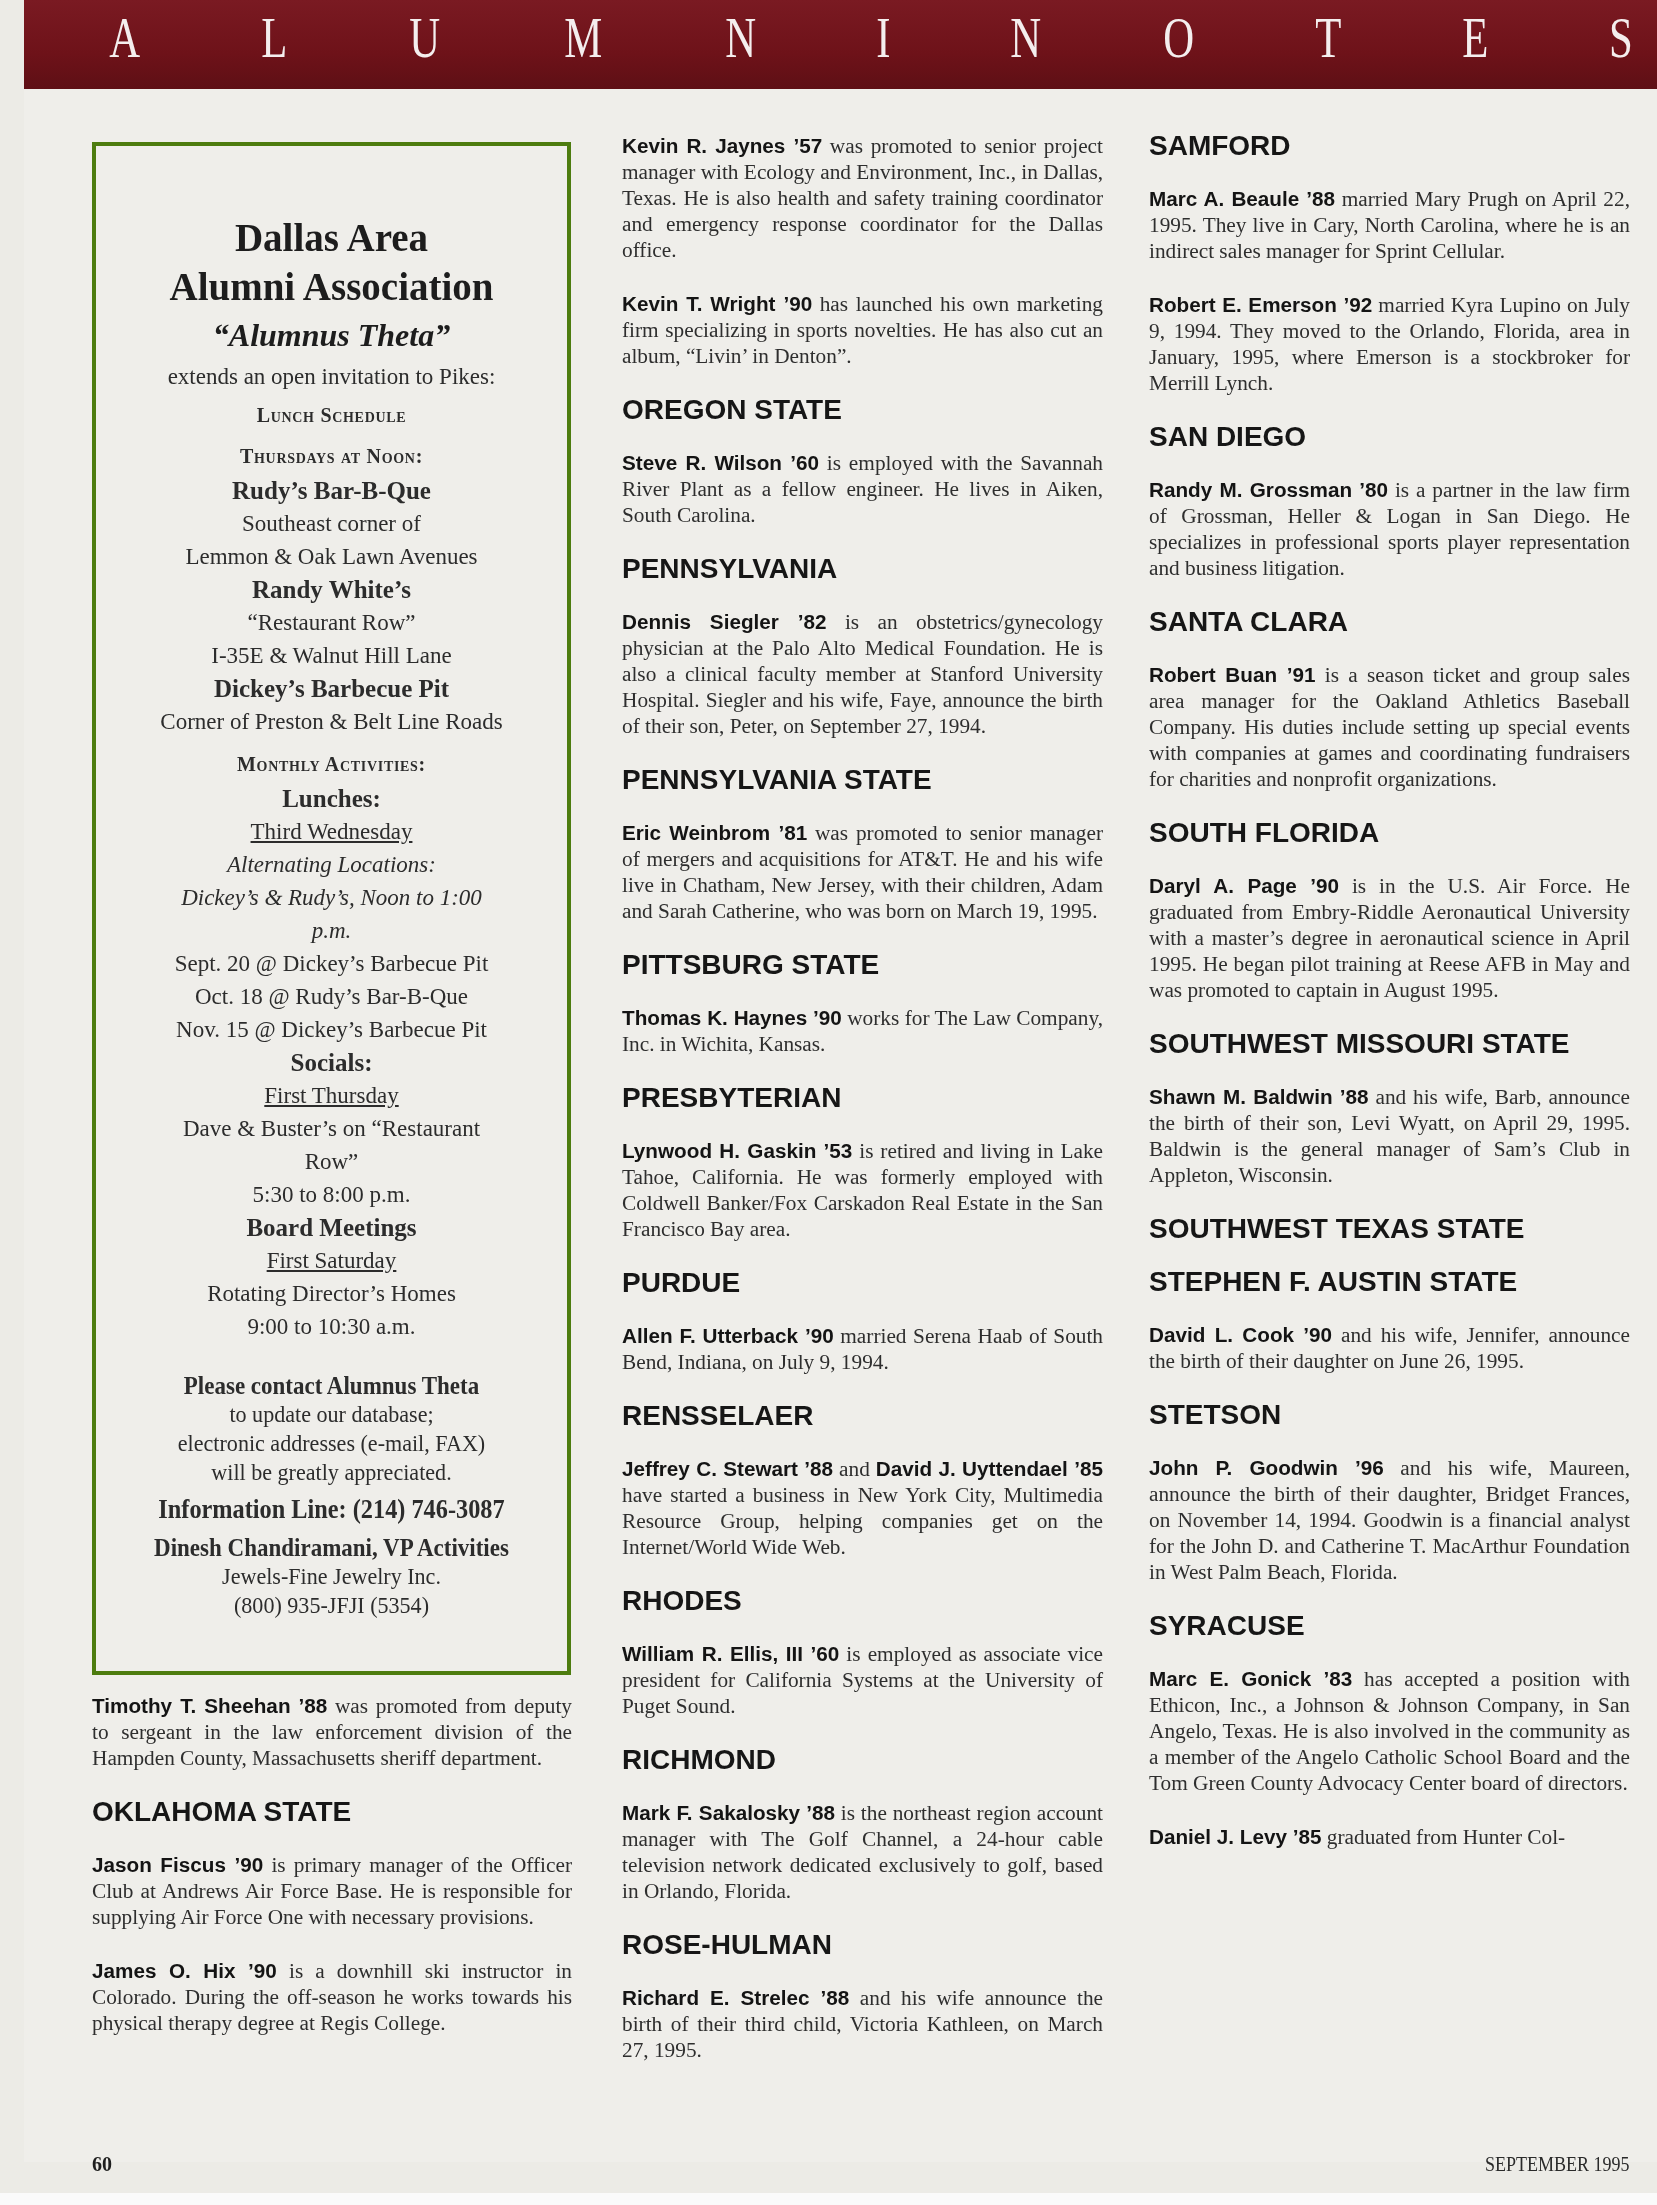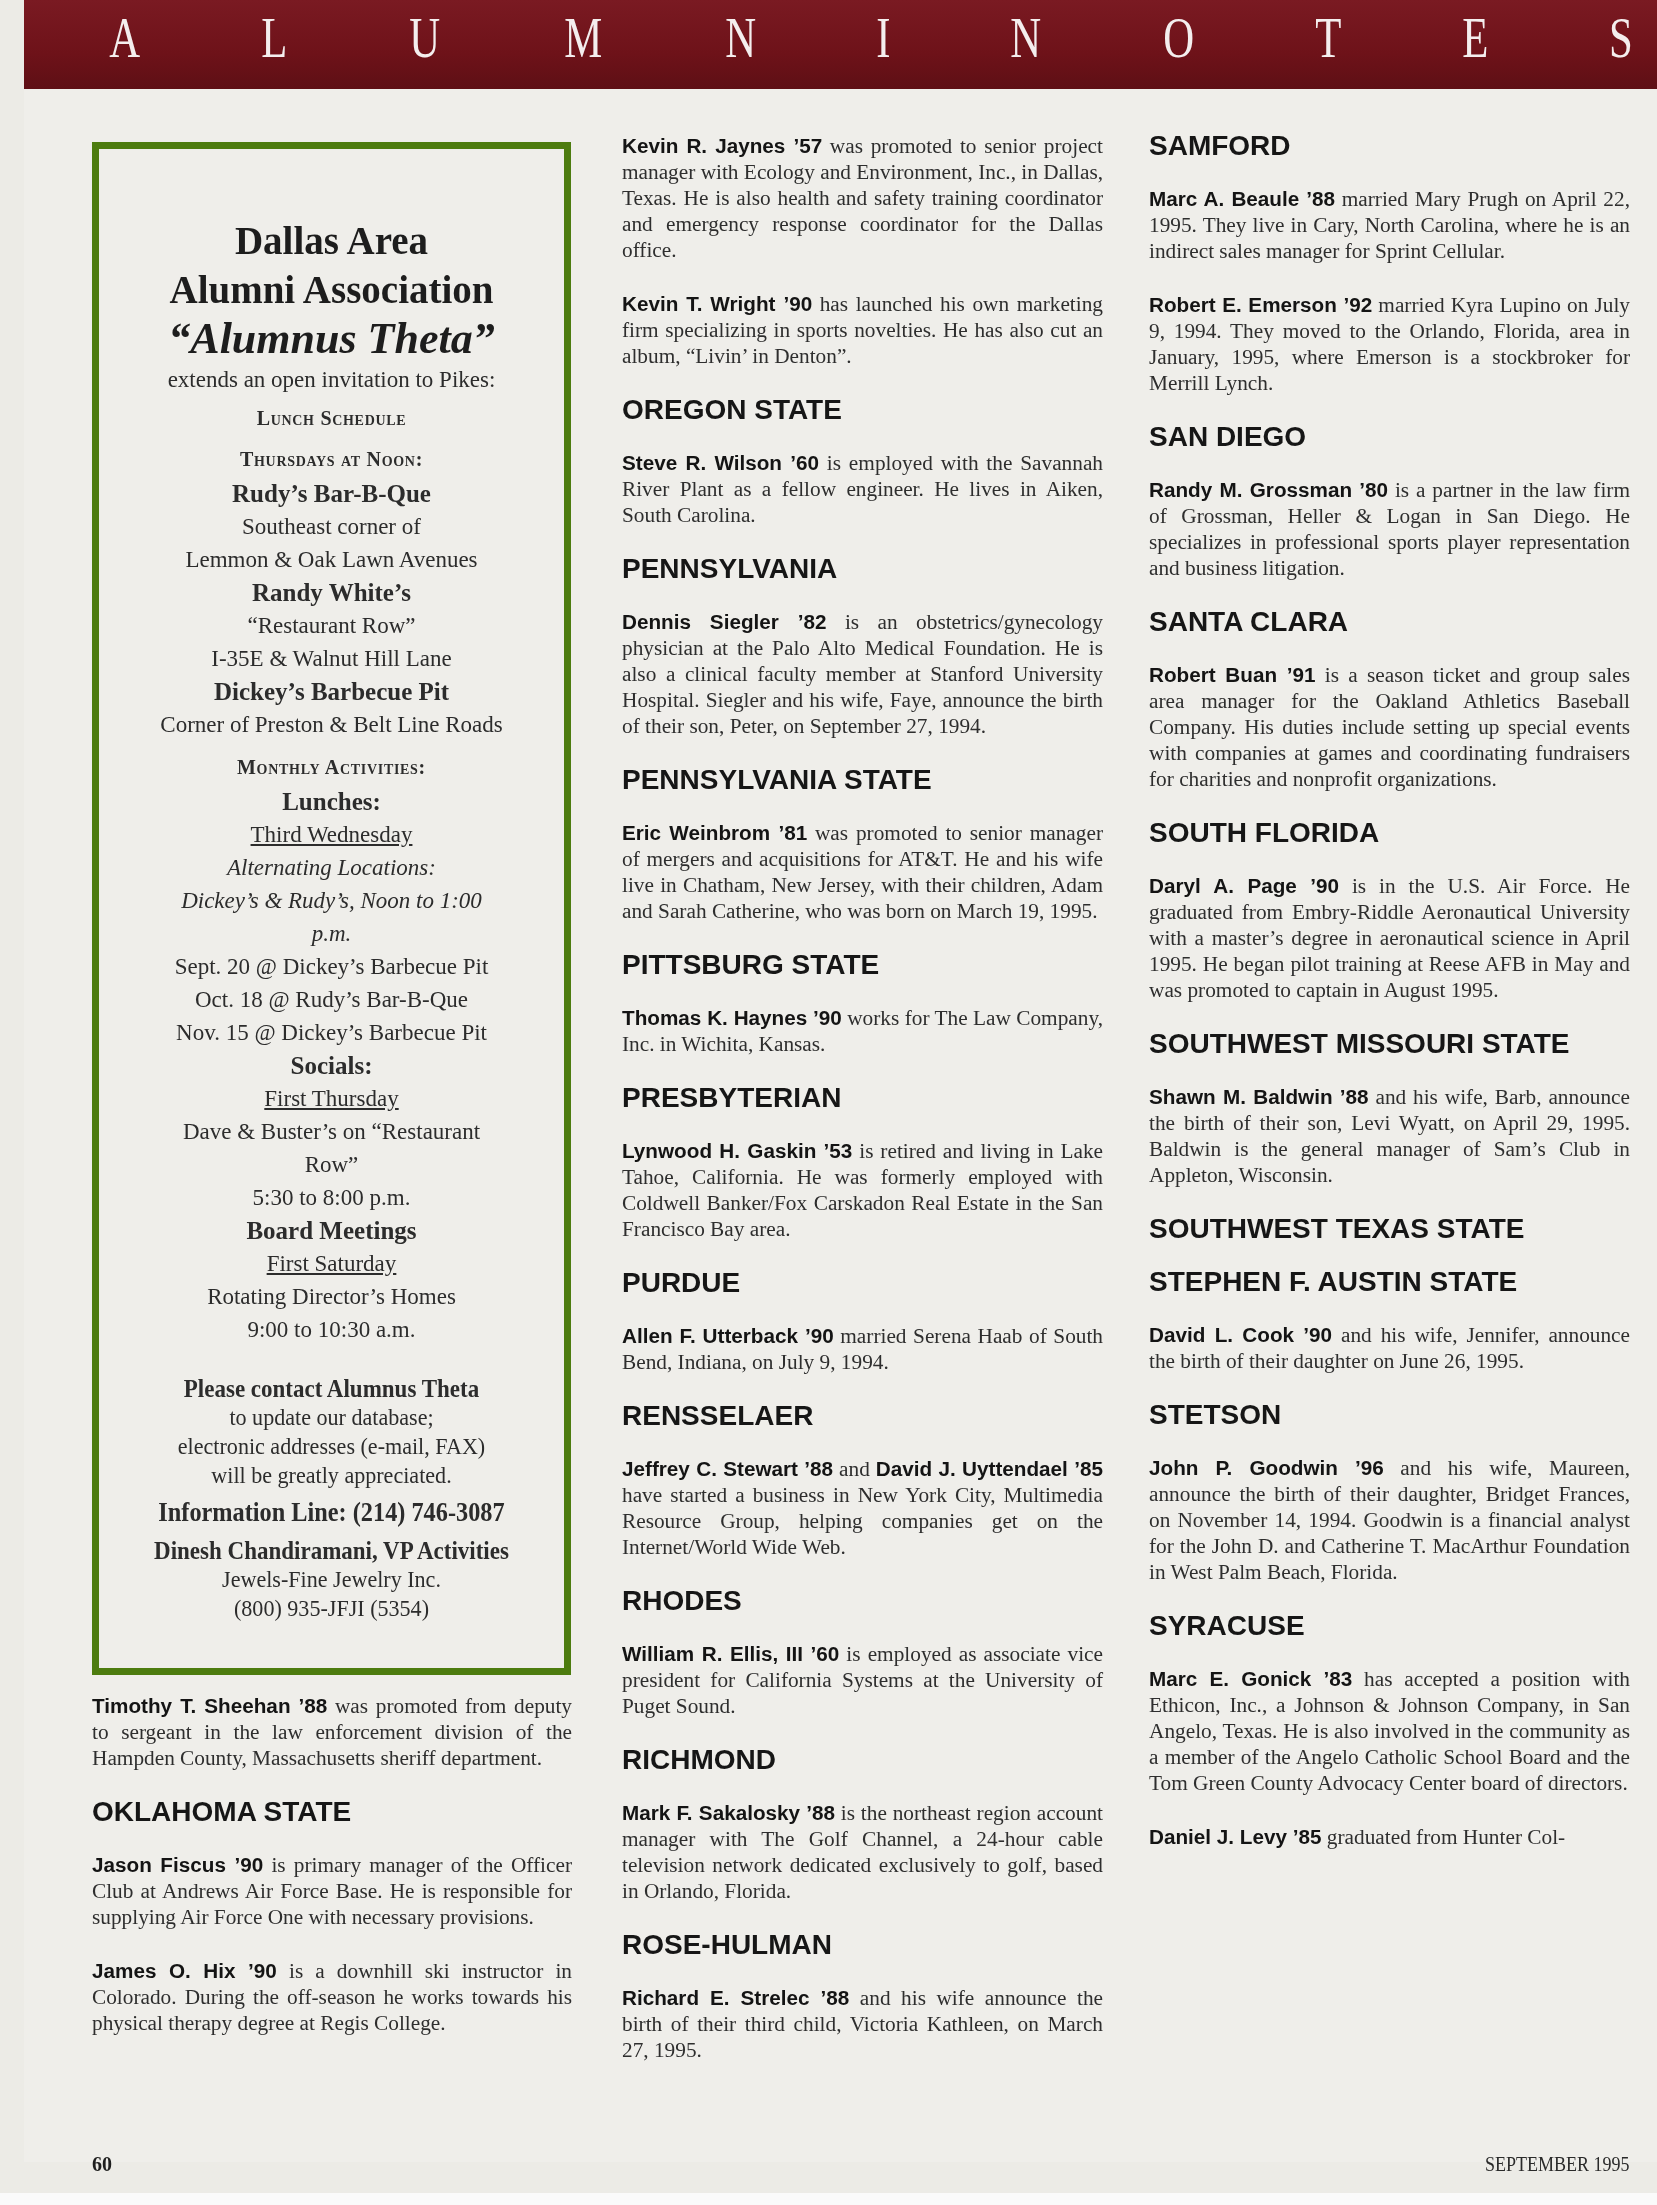--- a/index.html
+++ b/index.html
@@ -24,25 +24,25 @@
     position:absolute; left:24px; top:89px; width:1633px; height:2073px;
     background:#efeeea;
   }
   .col { position:absolute; top:133px; }
   .col1 { left:92px; width:480px; }
   .col2 { left:622px; width:481px; }
   .col3 { left:1149px; width:481px; }
 
   .box {
     position:absolute; left:92px; top:142px; width:479px; height:1533px;
-    border:7px solid #4d7c0f; box-sizing:border-box;
+    border:4px solid #4d7c0f; box-sizing:border-box;
     text-align:center; font-family:"Liberation Serif", serif; color:#2c2c2c;
   }
   .box .title { font-weight:bold; font-size:39px; line-height:49px; color:#1d1d1d; }
-  .box .title-it { font-weight:bold; font-style:italic; font-size:44px; line-height:49px; color:#1d1d1d; }
+  .box .title-it { font-weight:bold; font-style:italic; font-size:32px; line-height:49px; color:#1d1d1d; }
   .box .line { font-size:23px; line-height:33px; }
   .box .sc { font-variant:small-caps; font-weight:bold; font-size:20px; line-height:35px; margin-top:5.3px; letter-spacing:0.7px;}
   .box .bold { font-weight:bold; font-size:25px; line-height:33px; }
   .box .u { text-decoration:underline; }
   .box .it { font-style:italic; }
   .box .gap { height:28px; }
   .box .cbold { font-weight:bold; font-size:25px; line-height:29px; transform:scaleX(0.92); }
   .box .cline { font-size:24px; line-height:29px; transform:scaleX(0.92); }
   .box .info { font-weight:bold; font-size:27px; line-height:37px; margin-top:4px; transform:scaleX(0.9);}
 

